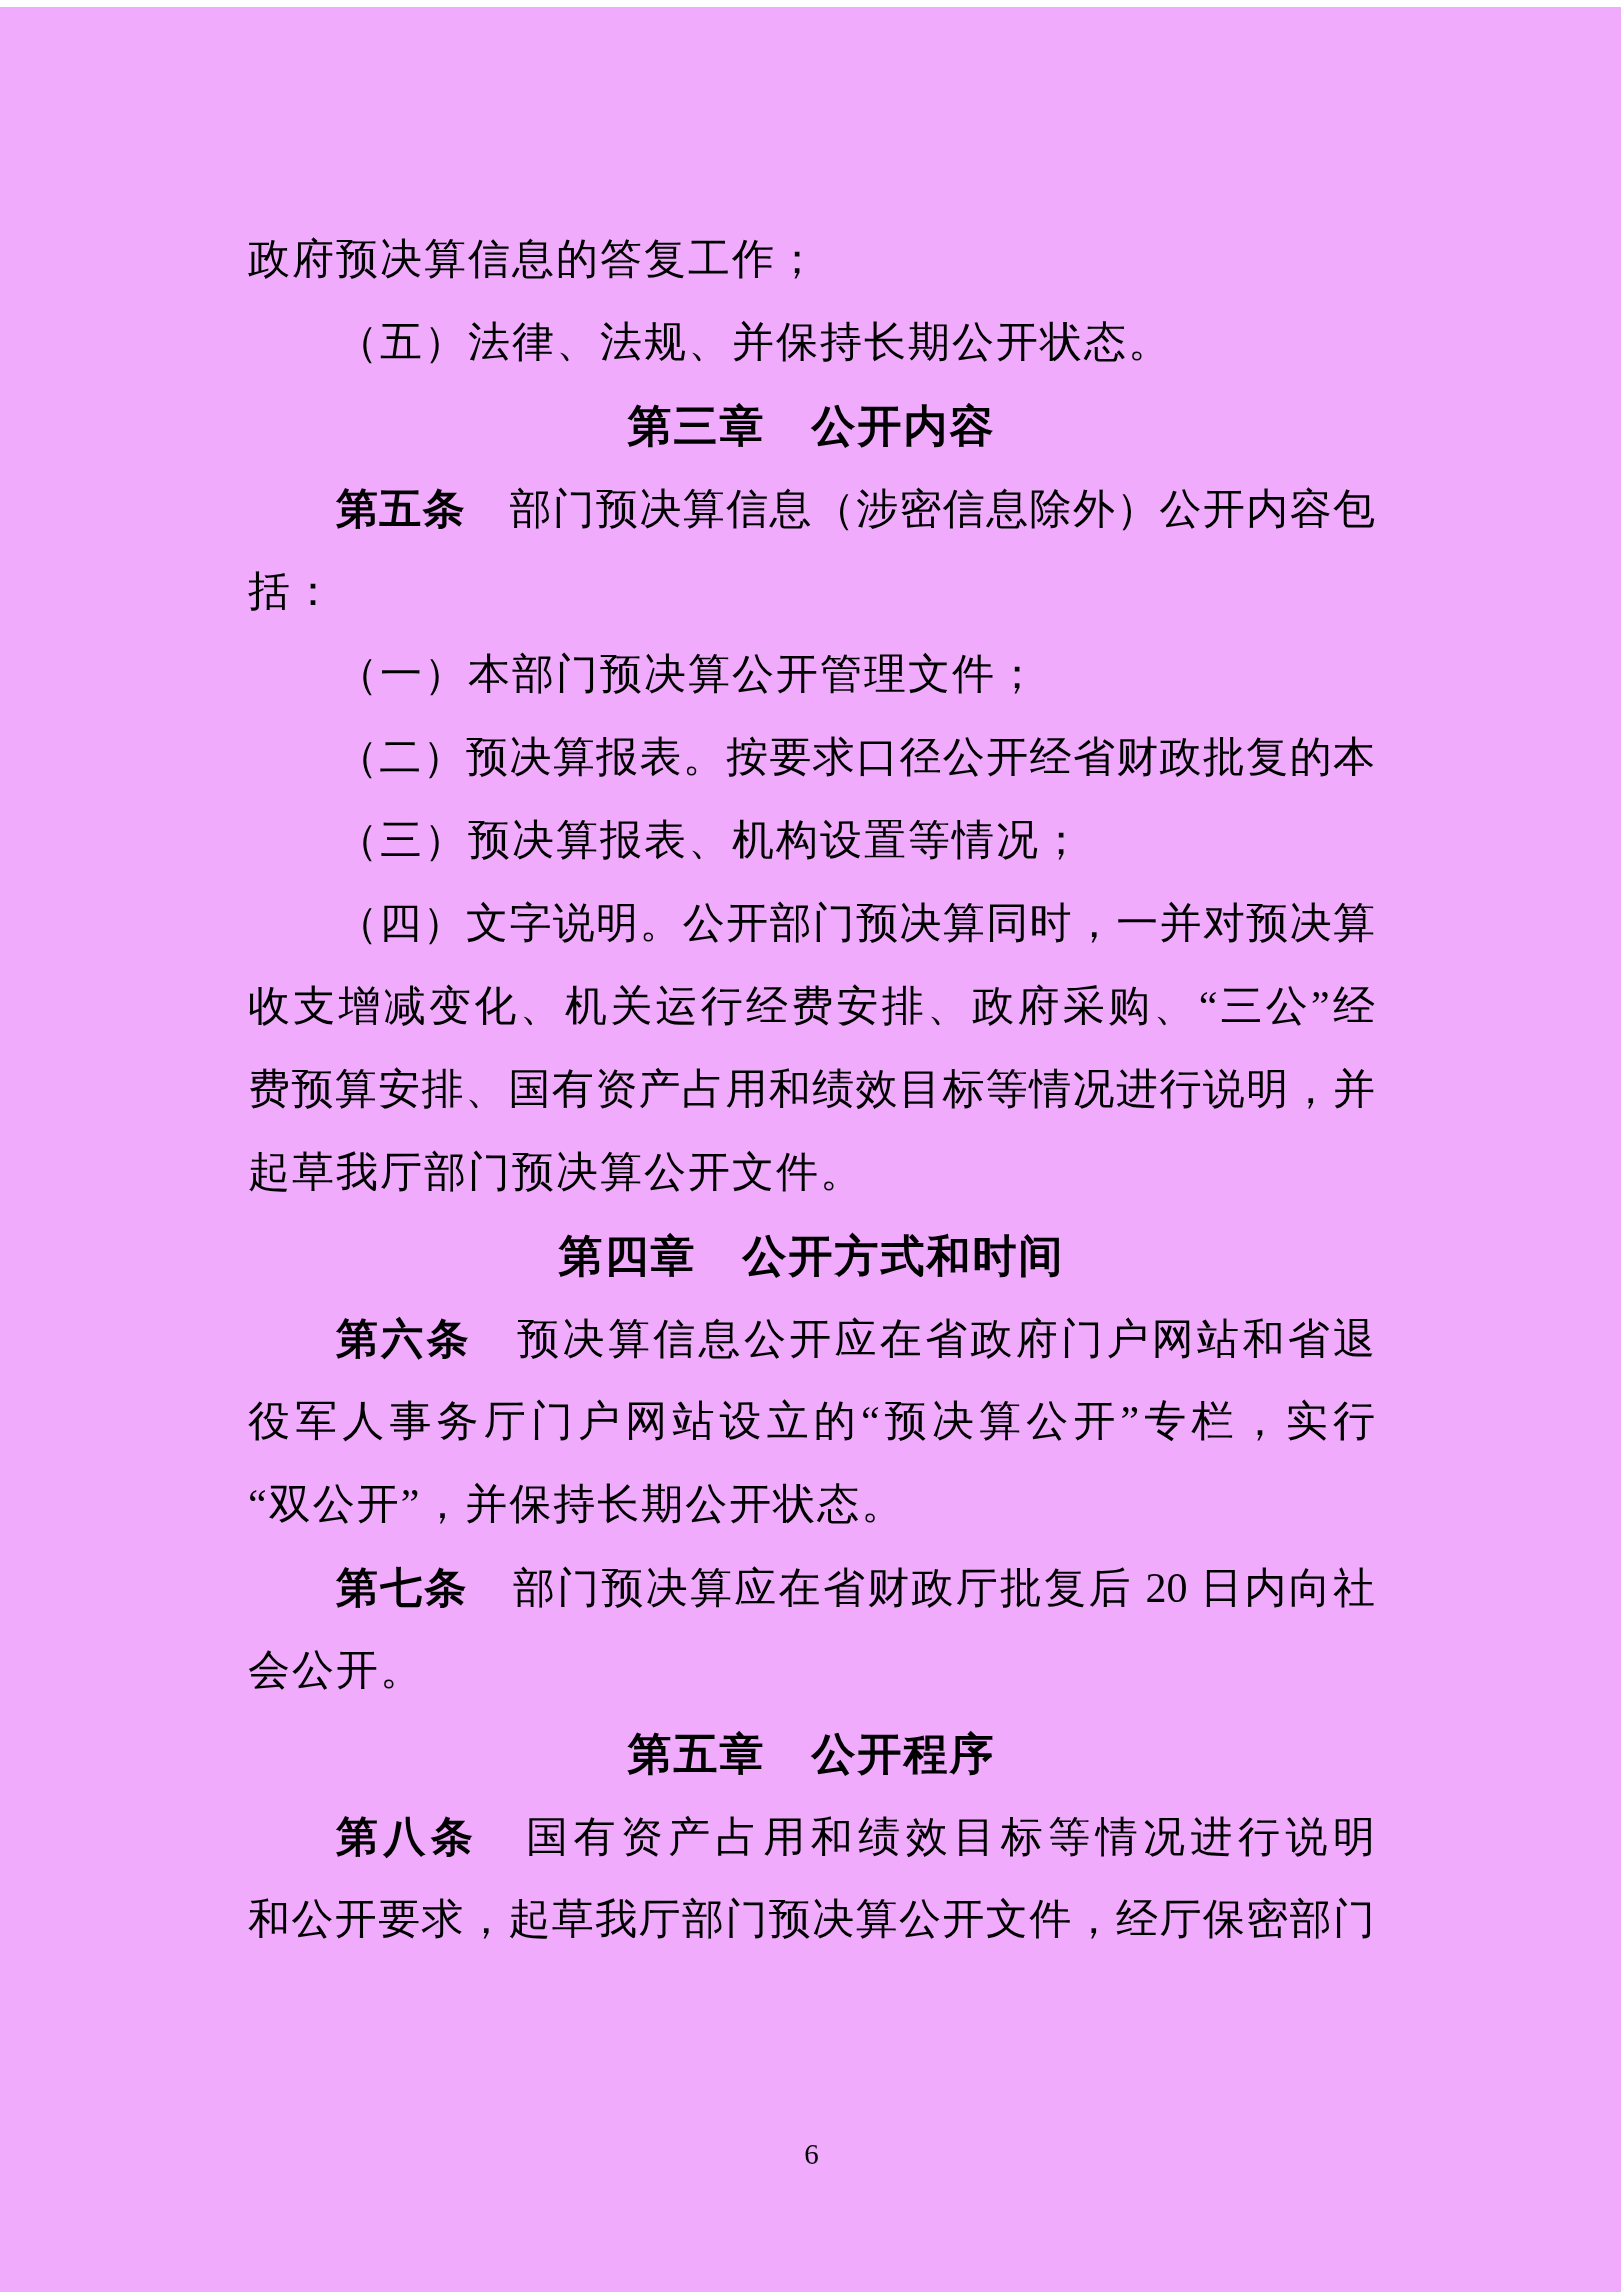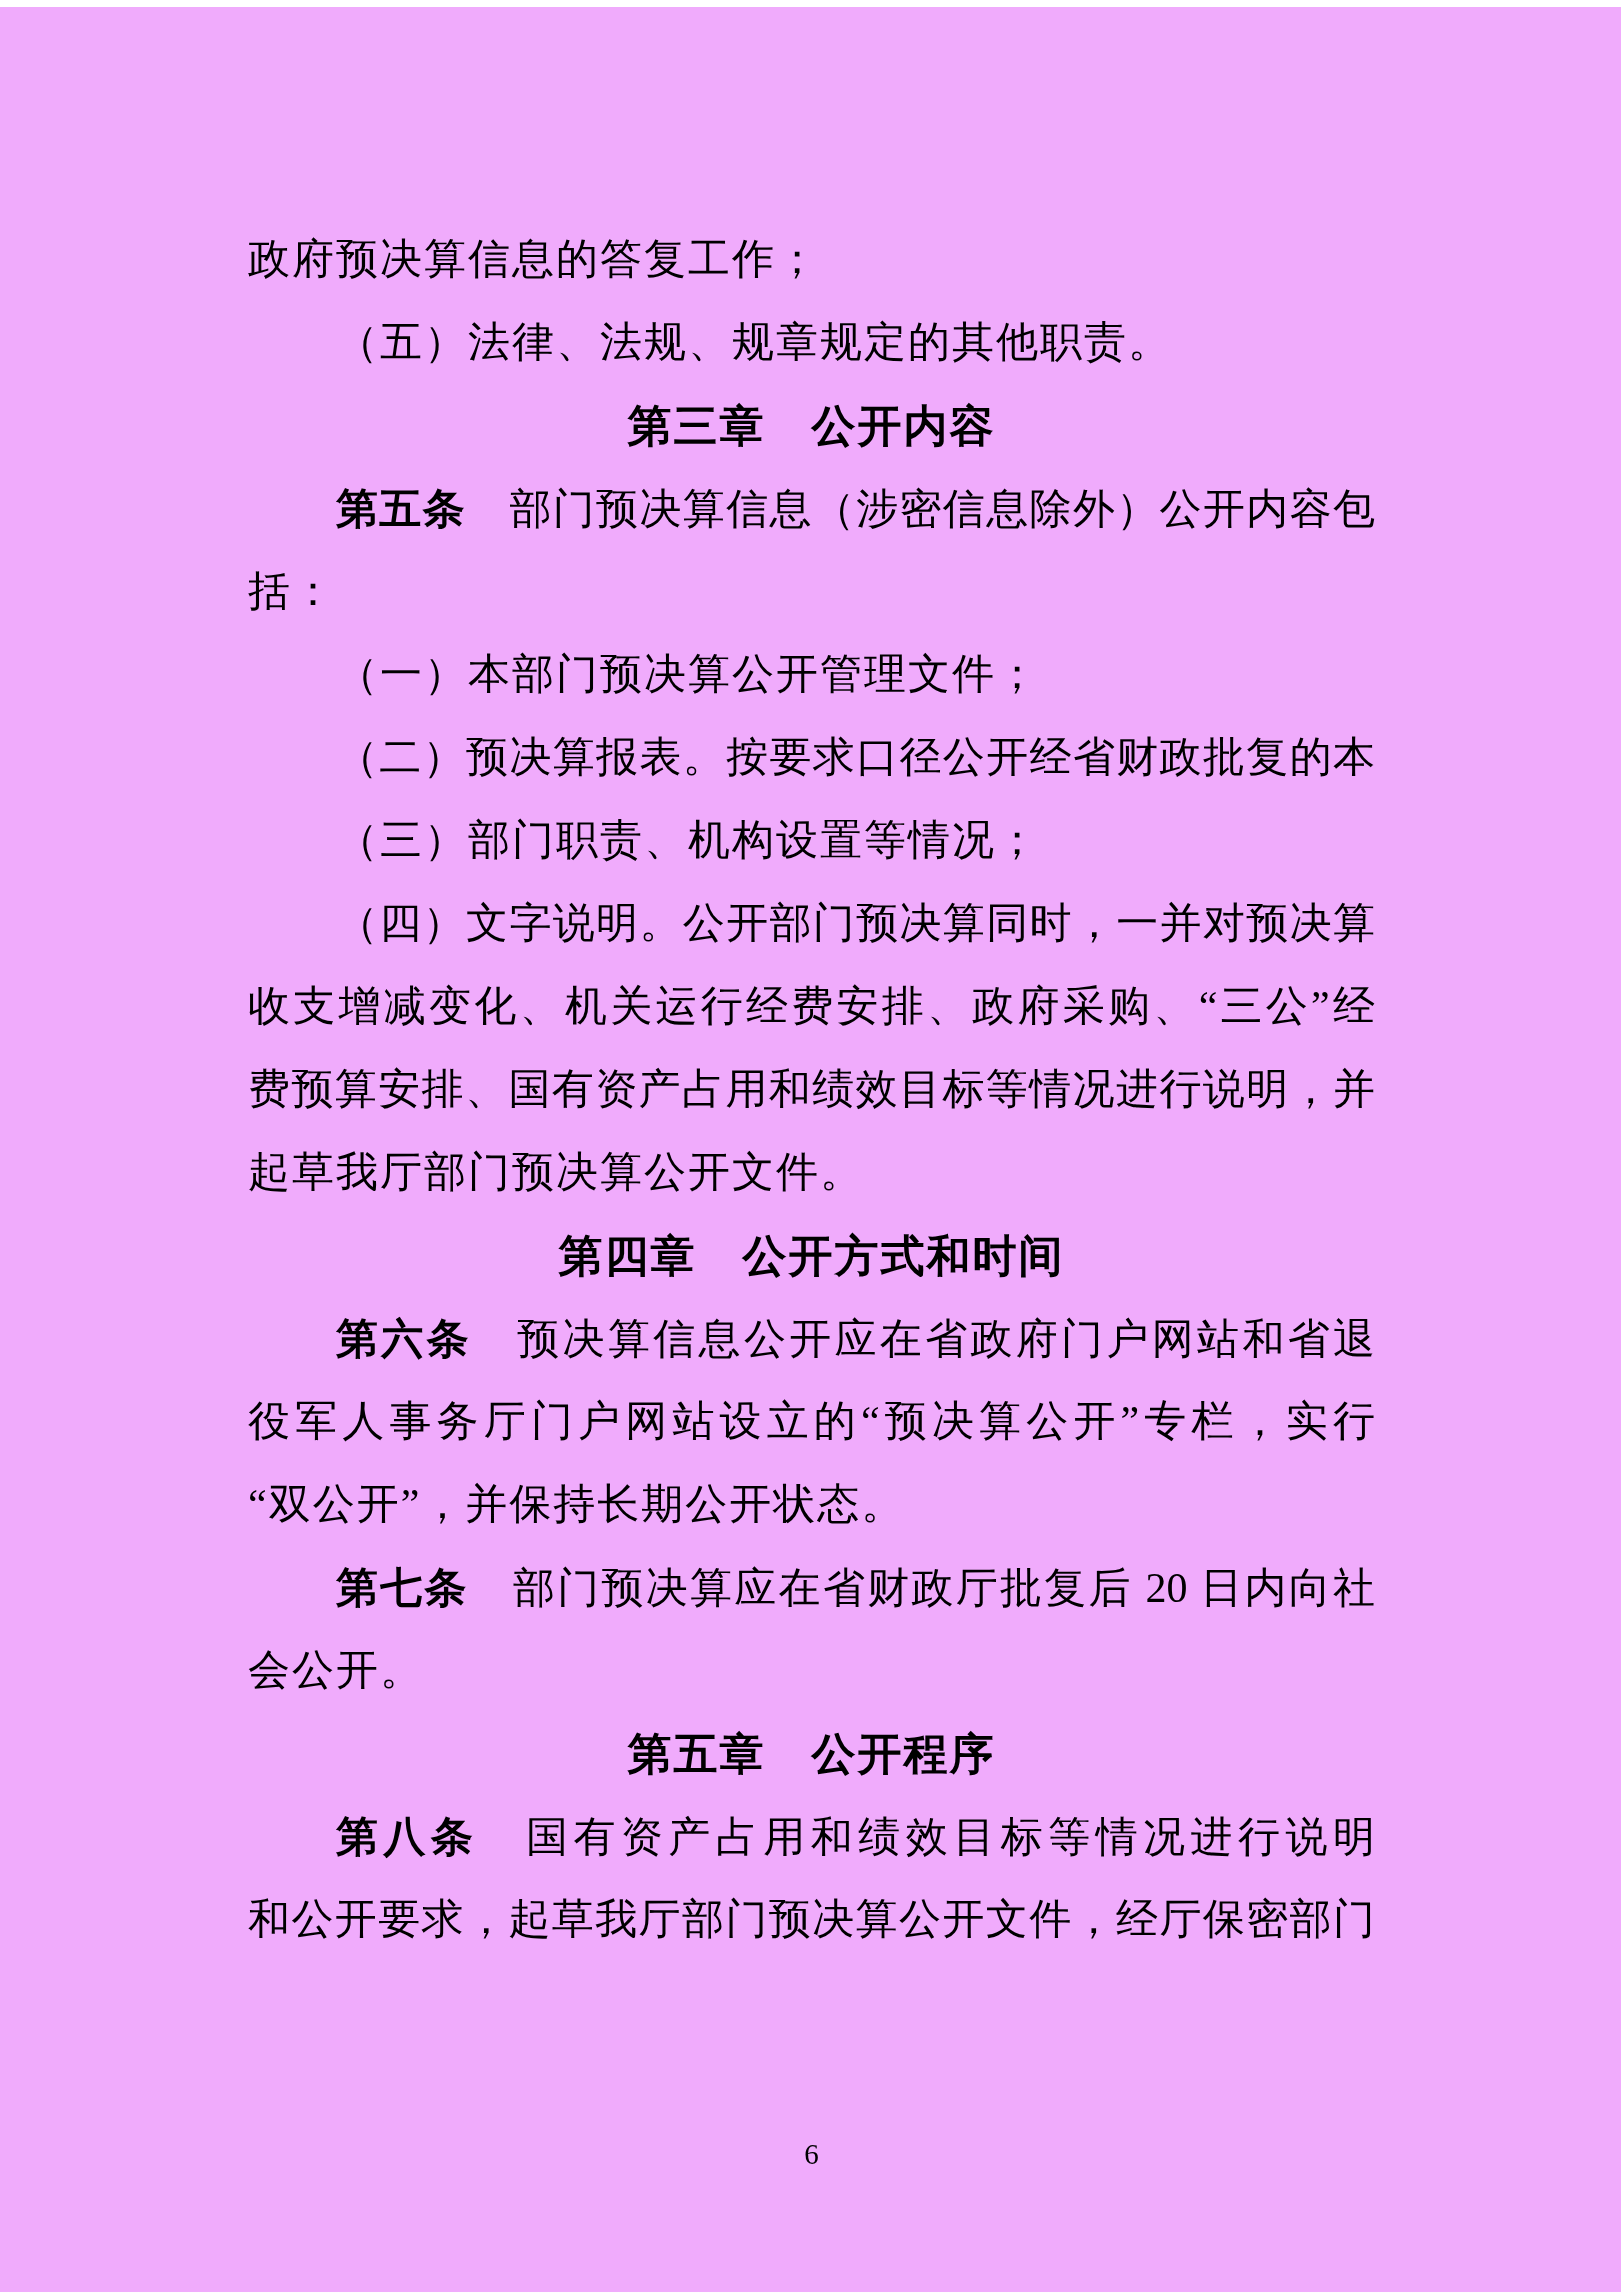--- a/index.html
+++ b/index.html
@@ -69,27 +69,27 @@
     font-family: "Liberation Serif", "DejaVu Serif", serif;
     color: #000000;
   }
 </style>
 </head>
 <body>
 
 <div class="page">
   <div class="content">
       <div class="line"><span class="seg">政府预决算信息的答复工作；</span></div>
-      <div class="line indent"><span class="seg">（五）法律、法规、规章规定的其他职责。</span></div>
+      <div class="line indent"><span class="seg">（五）法律、法规、并保持长期公开状态。</span></div>
       <div class="line heading"><span class="seg bold">第三章　公开内容</span></div>
       <div class="line indent fill"><span class="seg bold">第五条</span><span class="seg">　部门预决算信息（涉密信息除外）公开内容包</span></div>
       <div class="line"><span class="seg">括：</span></div>
       <div class="line indent"><span class="seg">（一）本部门预决算公开管理文件；</span></div>
       <div class="line indent fill"><span class="seg">（二）预决算报表。按要求口径公开经省财政批复的本</span></div>
-      <div class="line indent"><span class="seg">（三）部门职责、机构设置等情况；</span></div>
+      <div class="line indent"><span class="seg">（三）预决算报表、机构设置等情况；</span></div>
       <div class="line indent fill"><span class="seg">（四）文字说明。公开部门预决算同时，一并对预决算</span></div>
       <div class="line fill"><span class="seg">收支增减变化、机关运行经费安排、政府采购、“三公”经</span></div>
       <div class="line fill"><span class="seg">费预算安排、国有资产占用和绩效目标等情况进行说明，并</span></div>
       <div class="line"><span class="seg">起草我厅部门预决算公开文件。</span></div>
       <div class="line heading"><span class="seg bold">第四章　公开方式和时间</span></div>
       <div class="line indent fill"><span class="seg bold">第六条</span><span class="seg">　预决算信息公开应在省政府门户网站和省退</span></div>
       <div class="line fill"><span class="seg">役军人事务厅门户网站设立的“预决算公开”专栏，实行</span></div>
       <div class="line"><span class="seg">“双公开”，并保持长期公开状态。</span></div>
       <div class="line indent fill"><span class="seg bold">第七条</span><span class="seg">　部门预决算应在省财政厅批复后 20 日内向社</span></div>
       <div class="line"><span class="seg">会公开。</span></div>

